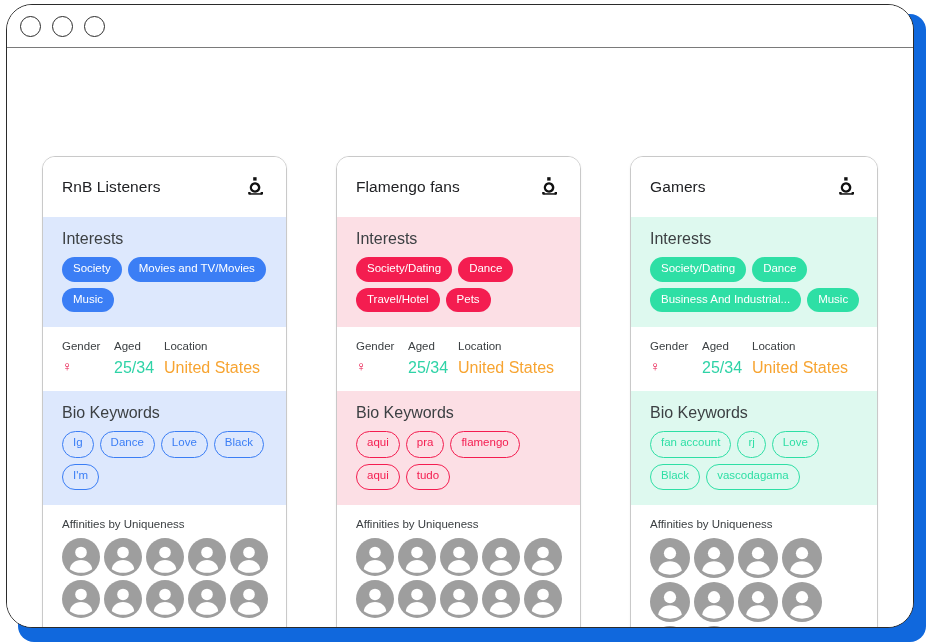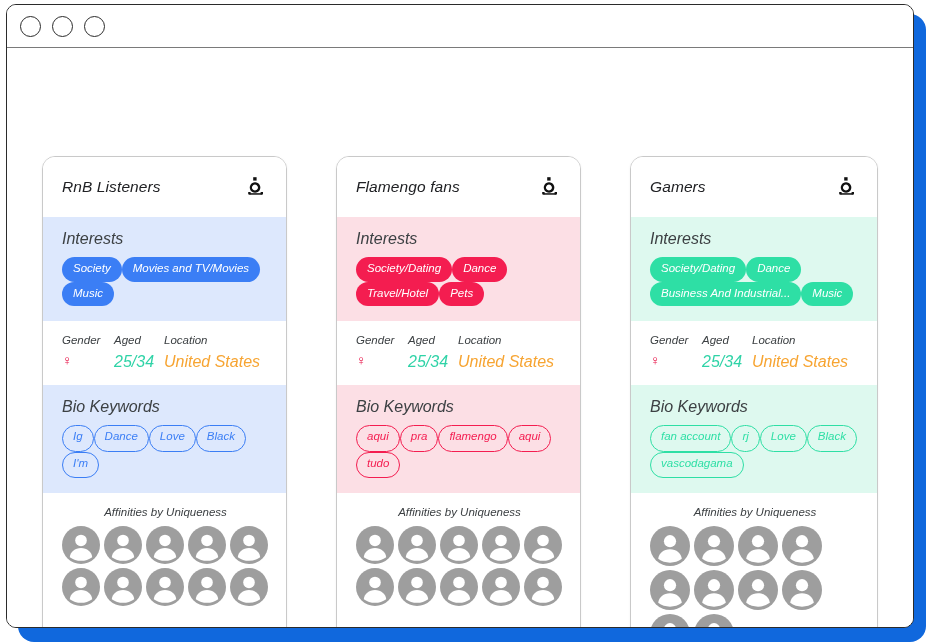--- a/index.html
+++ b/index.html
@@ -32,23 +32,22 @@
 
   
   .window {
     position: absolute;
     left: 6px;
     top: 4px;
     width: 908px;
     height: 624px;
     background: #ffffff;
     border: 1.3px solid #2b2b2b;
-    border-radius: 10px;
+    border-radius: 26px;
     overflow: hidden;
-    font-style: italic;
   }
 
   .titlebar {
     height: 43px;
     border-bottom: 1.3px solid #7a7a7a;
     display: flex;
     align-items: center;
     padding-left: 13px;
     gap: 11px;
     background: #ffffff;
@@ -111,21 +110,21 @@
   .logo svg { display: block; }
 
   
   .sect { padding: 13px 17px 15px 19px; }
   .sect-label {
     font-size: 16px;
     color: #3c4043;
     margin-bottom: 9px;
   }
 
-  .pillrow { display: flex; flex-wrap: wrap; }
+  .pillrow { display: flex; flex-wrap: wrap; gap: 6px; }
 
   .pill-solid {
     color: #ffffff;
     font-size: 11.5px;
     line-height: 1;
     padding: 6px 11px 7px;
     border-radius: 999px;
     white-space: nowrap;
   }
 
@@ -150,21 +149,21 @@
   .demo-col.c1 { width: 52px; }
   .demo-col.c2 { width: 50px; }
   .demo-head { font-size: 11.5px; color: #3c4043; }
   .demo-val  { font-size: 16px; }
   .gender-glyph { font-size: 14px; line-height: 1; color: #e8174b; }
   .age-val { color: #2fd3a7; }
   .loc-val { color: #f7a431; }
 
   
   .aff { background: #ffffff; padding: 13px 17px 17px 19px; }
-  .aff-label { font-size: 11.5px; color: #3c4043; margin-bottom: 8px; text-align: center; }
+  .aff-label { font-size: 11.5px; color: #3c4043; margin-bottom: 8px; }
   .avatars { display: flex; flex-wrap: wrap; gap: 4px; }
   .avatar { width: 38px; height: 38px; flex: 0 0 auto; }
   .card.wide .avatar { width: 40px; height: 40px; }
   .avatar svg { display: block; }
 </style>
 </head>
 <body>
 
 <div id="stage">
 

